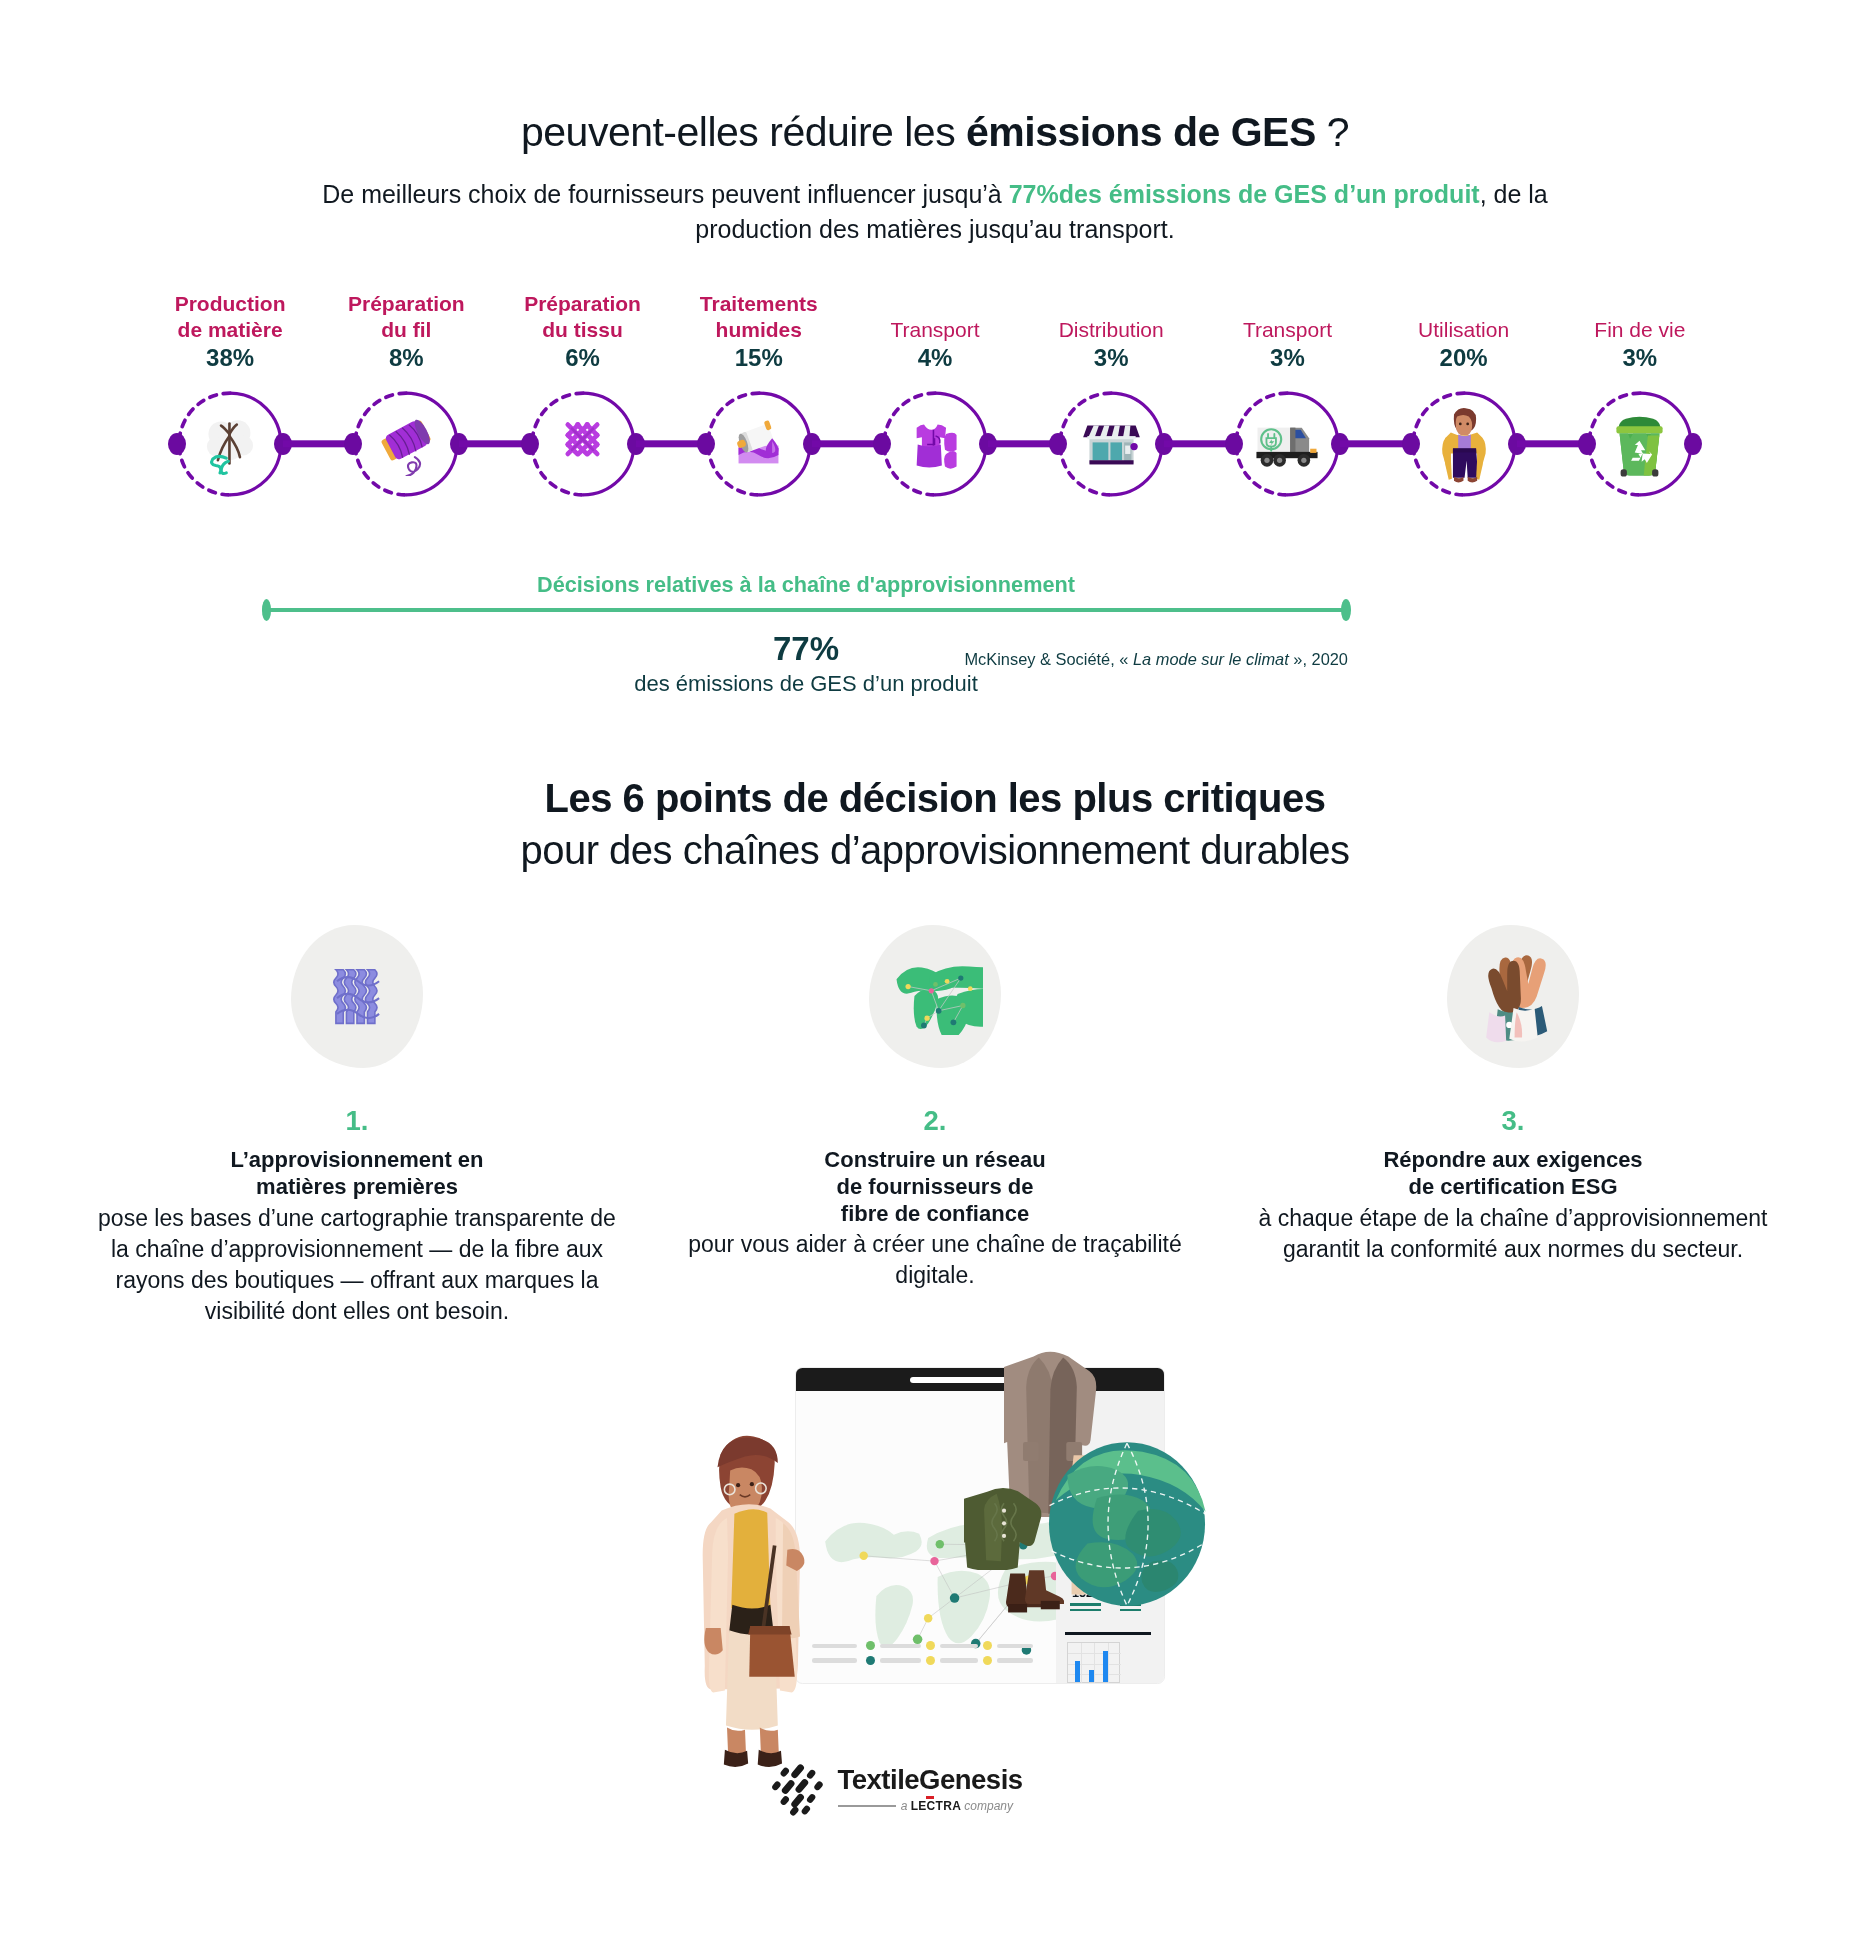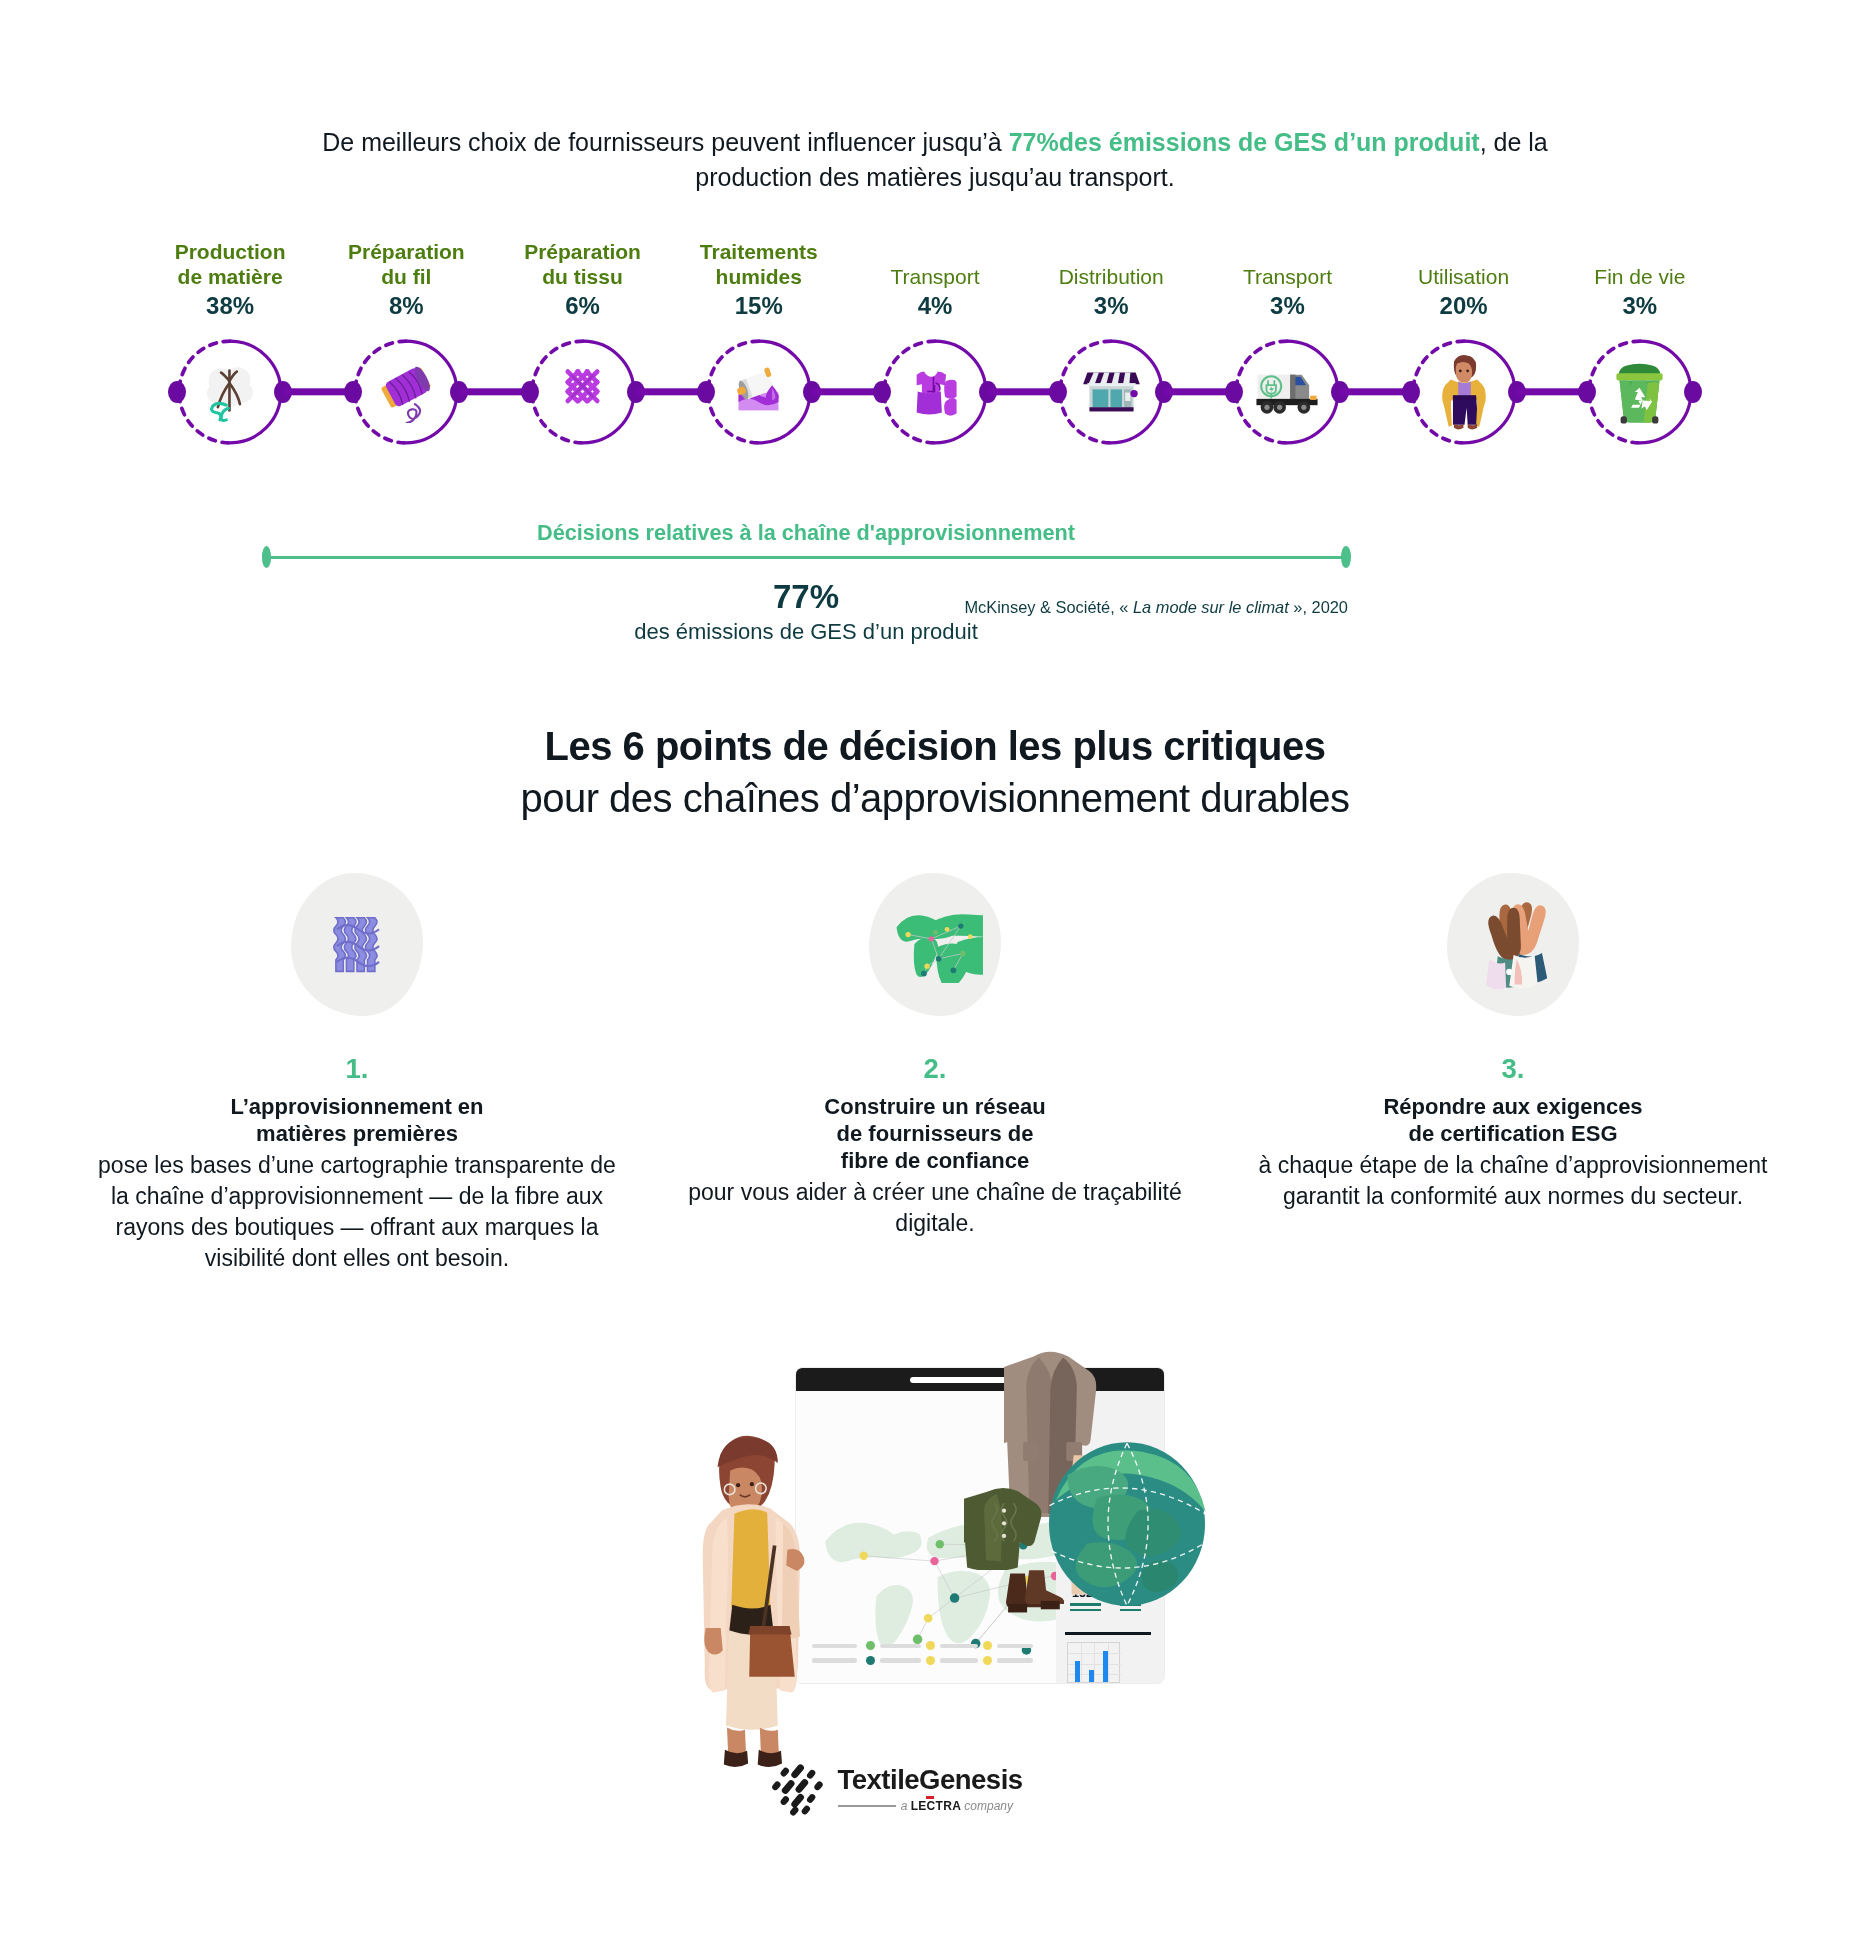--- a/index.html
+++ b/index.html
@@ -32,21 +32,21 @@
     line-height: 1.38;
     color: #101820;
     font-weight: 400;
   }
   .subhead .grn { color:#45BD87; font-weight: 800; }
 
   
   .chain-wrap { position: relative; width: 1870px; height: 296px; margin-top: 33px; }
   .chain { position: relative; width: 1586px; margin: 0 auto; height: 296px; display: flex; }
   .stage { flex: 1 1 0; position: relative; display: flex; flex-direction: column; align-items: center; }
-  .stage .caption { text-align: center; font-weight: 800; font-size: 21px; line-height: 1.22; color:#4d7c0f; }
+  .stage .caption { text-align: center; font-weight: 800; font-size: 21px; line-height: 1.22; color:#be185d; }
   .stage .pct { text-align:center; font-weight: 800; font-size: 24px; color:#0E3B41; margin-top: 2.1px; }
   .cap-box { height: 93px; display:flex; flex-direction:column; justify-content:flex-end; }
   .cap-box.single { padding-bottom: 0; }
   .cap-box.single .caption { font-weight: 400; }
 
   .ringholder { position: relative; width: 100%; height: 122px; display:flex; align-items:center; justify-content:center; margin-top: 10.6px; }
   .ring { position: relative; width: 106px; height: 106px; }
   .ring svg { position:absolute; inset:0; }
   .ring .art { position:absolute; inset: 16px; display:flex; align-items:center; justify-content:center; }
   .ring .art svg { position: static; }
@@ -109,20 +109,21 @@
   .logo .name { font-size: 27.5px; font-weight: 700; color:#1A1A1A; letter-spacing:-0.5px; line-height:1; }
   .logo .tag { display:flex; align-items:center; margin-top: 5.3px; font-size: 12px; font-style: italic; color:#8A8A8A; }
   .logo .tag .rule { width: 58px; height: 1.6px; background:#9A9A9A; margin-right: 5.3px; }
   .logo .tag .lectra { font-style: normal; font-weight: 700; color:#1A1A1A; letter-spacing: 0.3px; position: relative; margin: 0 3.2px; }
   .logo .tag .lectra .acc { position:absolute; left: 15px; top: -2.6px; width: 8.5px; height: 2.6px; background:#D91F26; }
 </style>
 </head>
 <body>
 
 <div class="headline">
+  <div class="line"><span>peuvent-elles réduire les </span><span class="b">émissions de GES</span><span> ?</span></div>
 </div>
 
 <div class="subhead"><span>De meilleurs choix de fournisseurs peuvent influencer jusqu’à </span><span class="grn">77%des émissions de GES d’un produit</span><span>, de la production des matières jusqu’au transport.</span></div>
 
 <div class="chain-wrap">
   <div class="chain" id="chain">
       <div class="stage">
     <div class="cap-box ">
       <div class="caption">Production<br>de matière</div>
       <div class="pct">38%</div>

